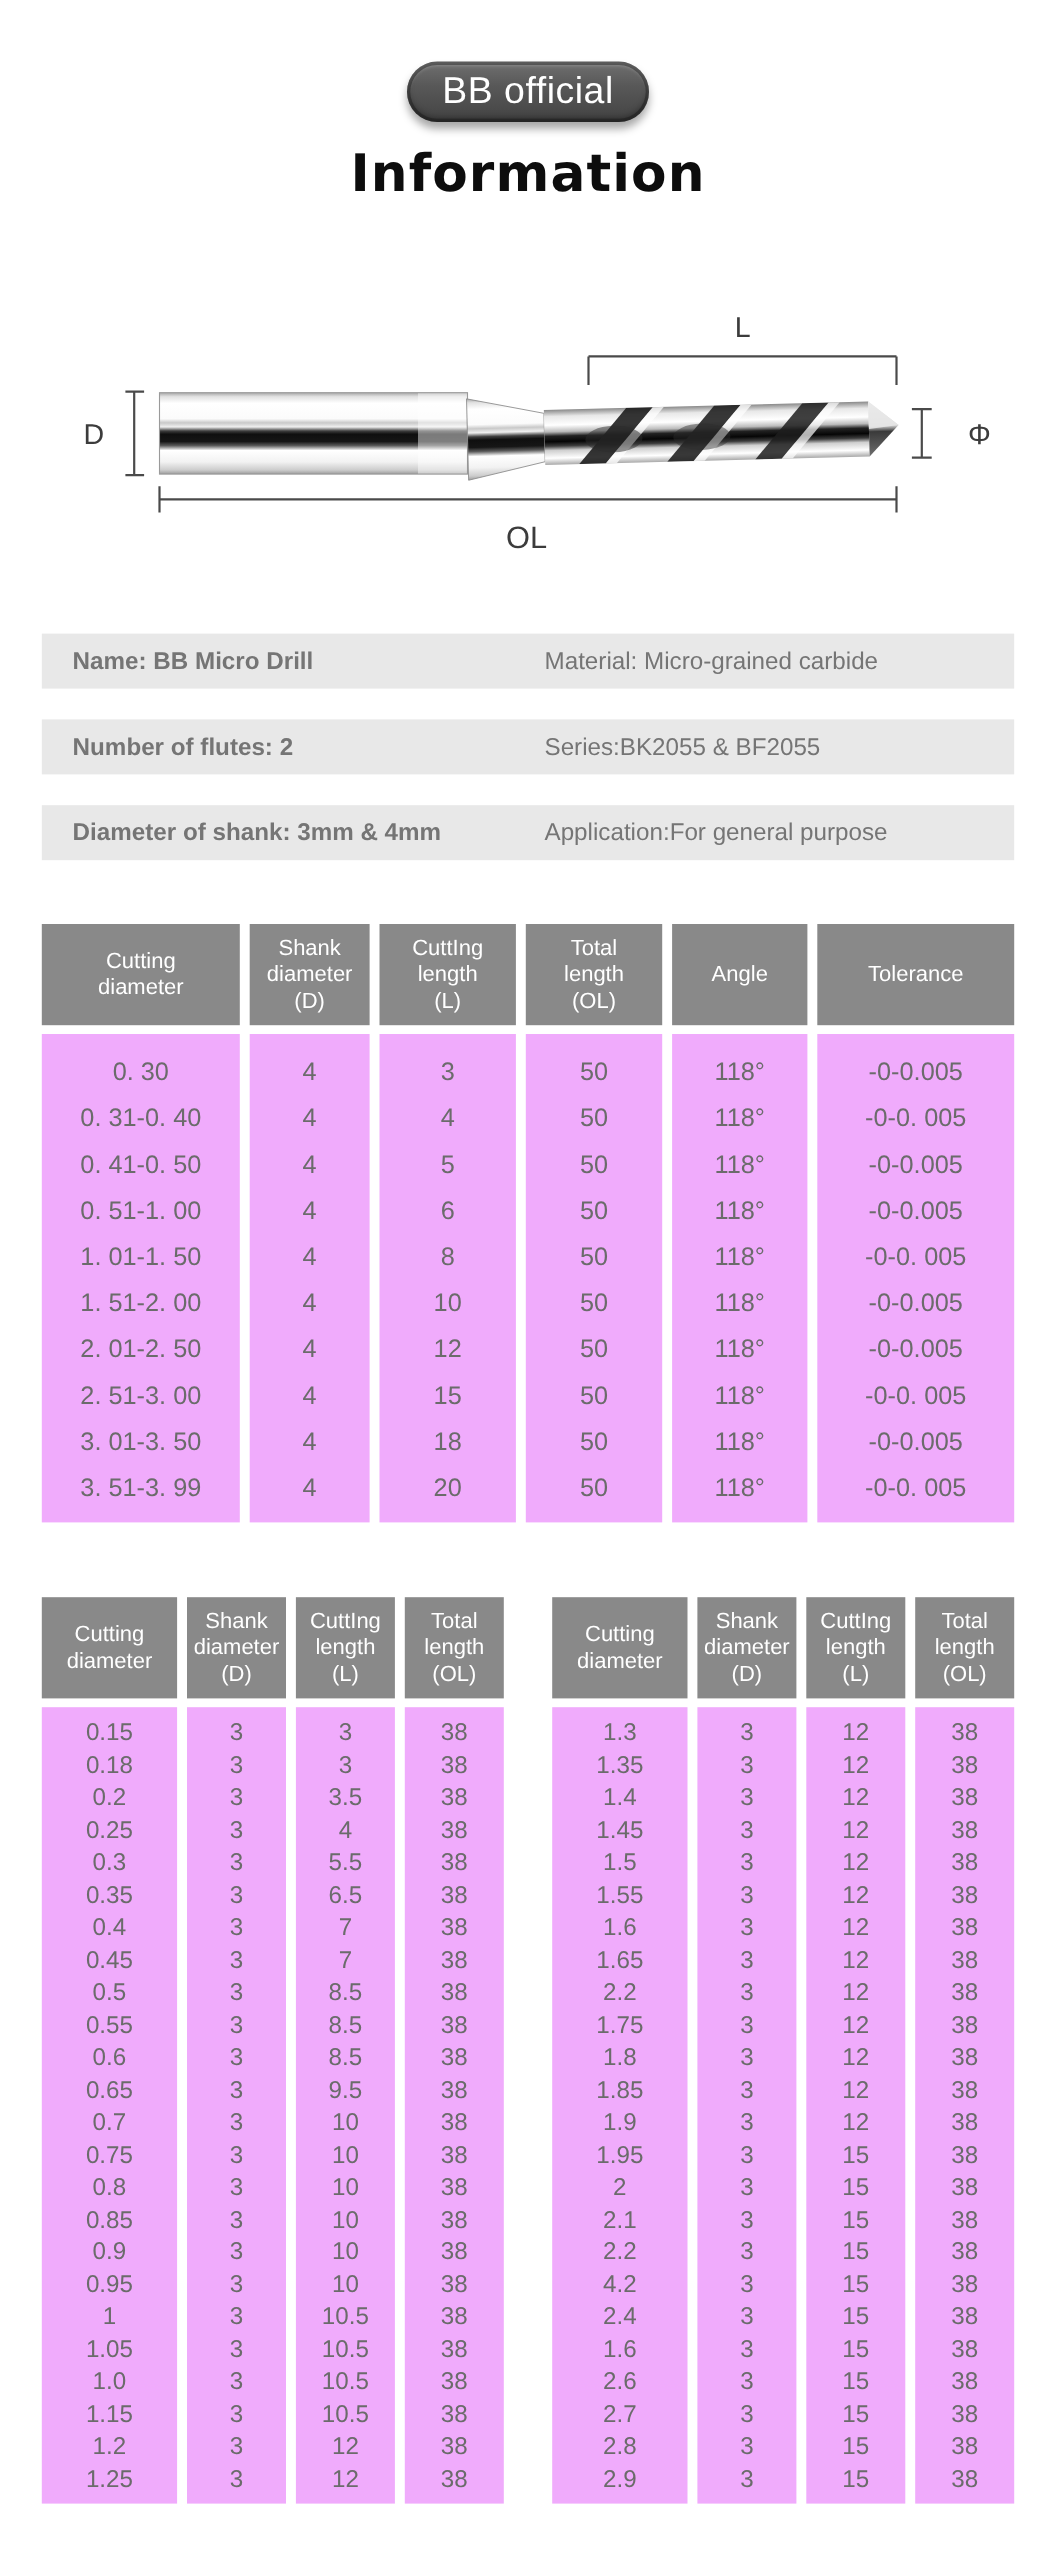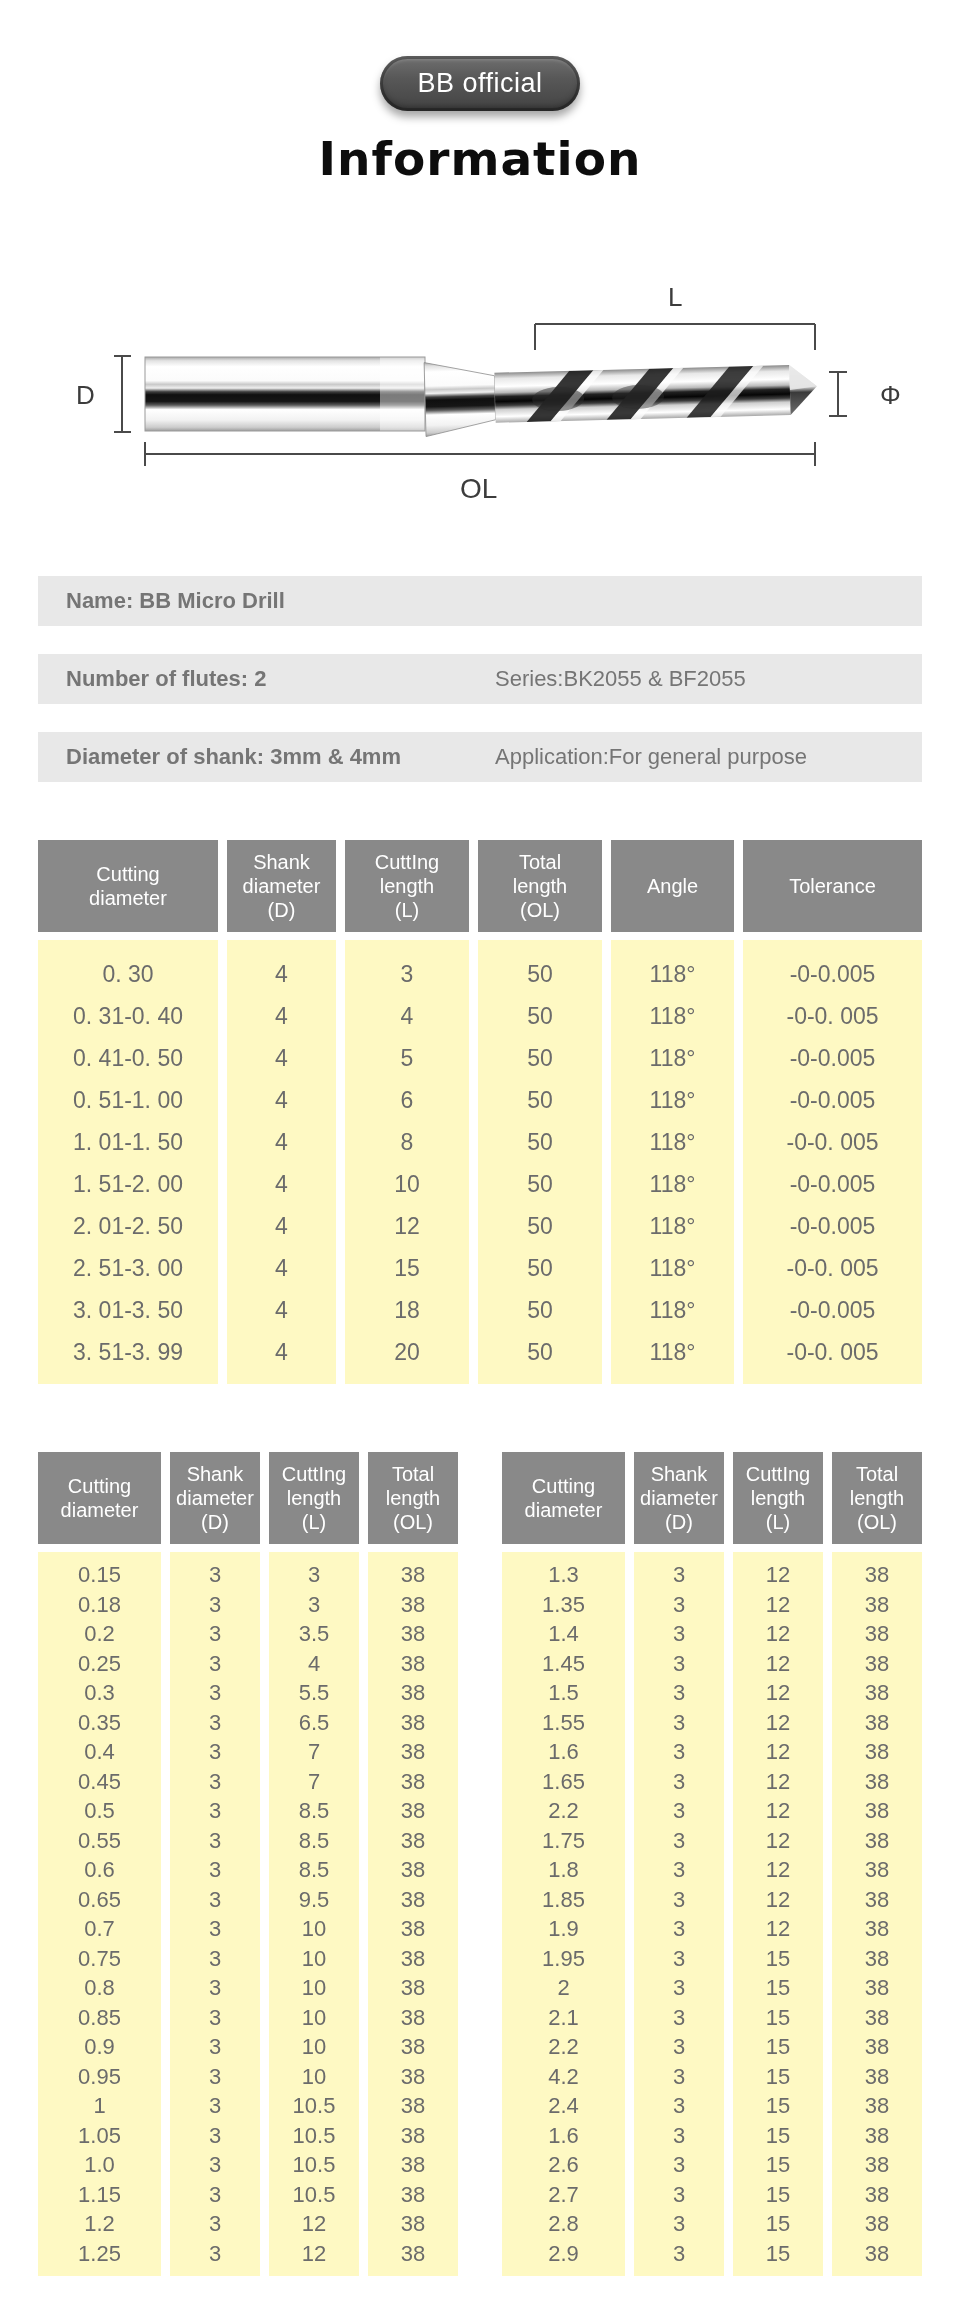--- a/index.html
+++ b/index.html
@@ -6,21 +6,21 @@
   html,body { background:#ffffff; }
   body { font-family: "Liberation Sans", "DejaVu Sans", sans-serif; }
   .page { width:960px; min-height:2321px; margin:0 auto; padding:0 38px; background:#fff; overflow:hidden; }
 
   
   .badge-wrap { text-align:center; padding-top:56px; }
   .badge {
     display:inline-flex; align-items:center; justify-content:center;
     min-width:200px; height:55px; padding:0 32px; border-radius:30px;
     background: linear-gradient(180deg,#707070 0%,#585858 40%,#434343 100%);
-    color:#fff; font-size:27px; letter-spacing:0.5px;
+    color:#fff; font-size:34px; letter-spacing:0.5px;
     box-shadow: 0 6px 8px rgba(0,0,0,0.35),
                 inset 0 0 0 3px rgba(25,25,25,0.45),
                 inset 0 3px 4px rgba(255,255,255,0.30),
                 inset 0 -4px 6px rgba(0,0,0,0.35);
   }
 
   
   .title { margin-top:20px; text-align:center; font-size:47px; font-weight:bold;
            letter-spacing:1px; color:#0d0d0d; font-family:"DejaVu Sans","Liberation Sans",sans-serif; }
 
@@ -38,21 +38,21 @@
 
   
   .tbl { display:grid; column-gap:9px; }
   .tbl-spec { margin-top:58px; grid-template-columns:180px 109px 124px 124px 123px 179px; }
   .tbl-size { grid-template-columns:123px 90px 90px 90px; width:420px; }
   .size-tables { margin-top:68px; display:flex; gap:44px; }
 
   .th { background:#898989; color:#ffffff; height:92px; margin-bottom:8px;
         display:flex; flex-direction:column; justify-content:center; align-items:center;
         font-size:20px; line-height:24px; text-align:center; }
-  .tb { background:#fef9c3; text-align:center; color:#6b6b6b; }
+  .tb { background:#f0abfc; text-align:center; color:#6b6b6b; }
   .tbl-spec .tb { padding:13px 0 11px; }
   .tbl-spec .td { line-height:42px; font-size:23px; }
   .tbl-size .tb { padding:8px 0 8px; }
   .tbl-size .td { line-height:29.5px; font-size:22px; }
   .bottom-pad { height:46px; }
 </style>
 </head>
 <body>
 
 <div class="page">
@@ -154,20 +154,21 @@
         <line x1="107" y1="178" x2="107" y2="202"></line>
         <line x1="777" y1="178" x2="777" y2="202"></line>
       </g>
       <text x="422" y="234" class="dimlabel" style="font-size:28px">OL</text>
     </svg>
   </div>
 
   <div class="info-section">
     <div class="info-row">
       <span class="info-left">Name: BB Micro Drill</span>
+      <span class="info-right">Material: Micro-grained carbide</span>
     </div>
     <div class="info-row">
       <span class="info-left">Number of flutes: 2</span>
       <span class="info-right">Series:BK2055 &amp; BF2055</span>
     </div>
     <div class="info-row">
       <span class="info-left">Diameter of shank: 3mm &amp; 4mm</span>
       <span class="info-right">Application:For general purpose</span>
     </div>
   </div>

